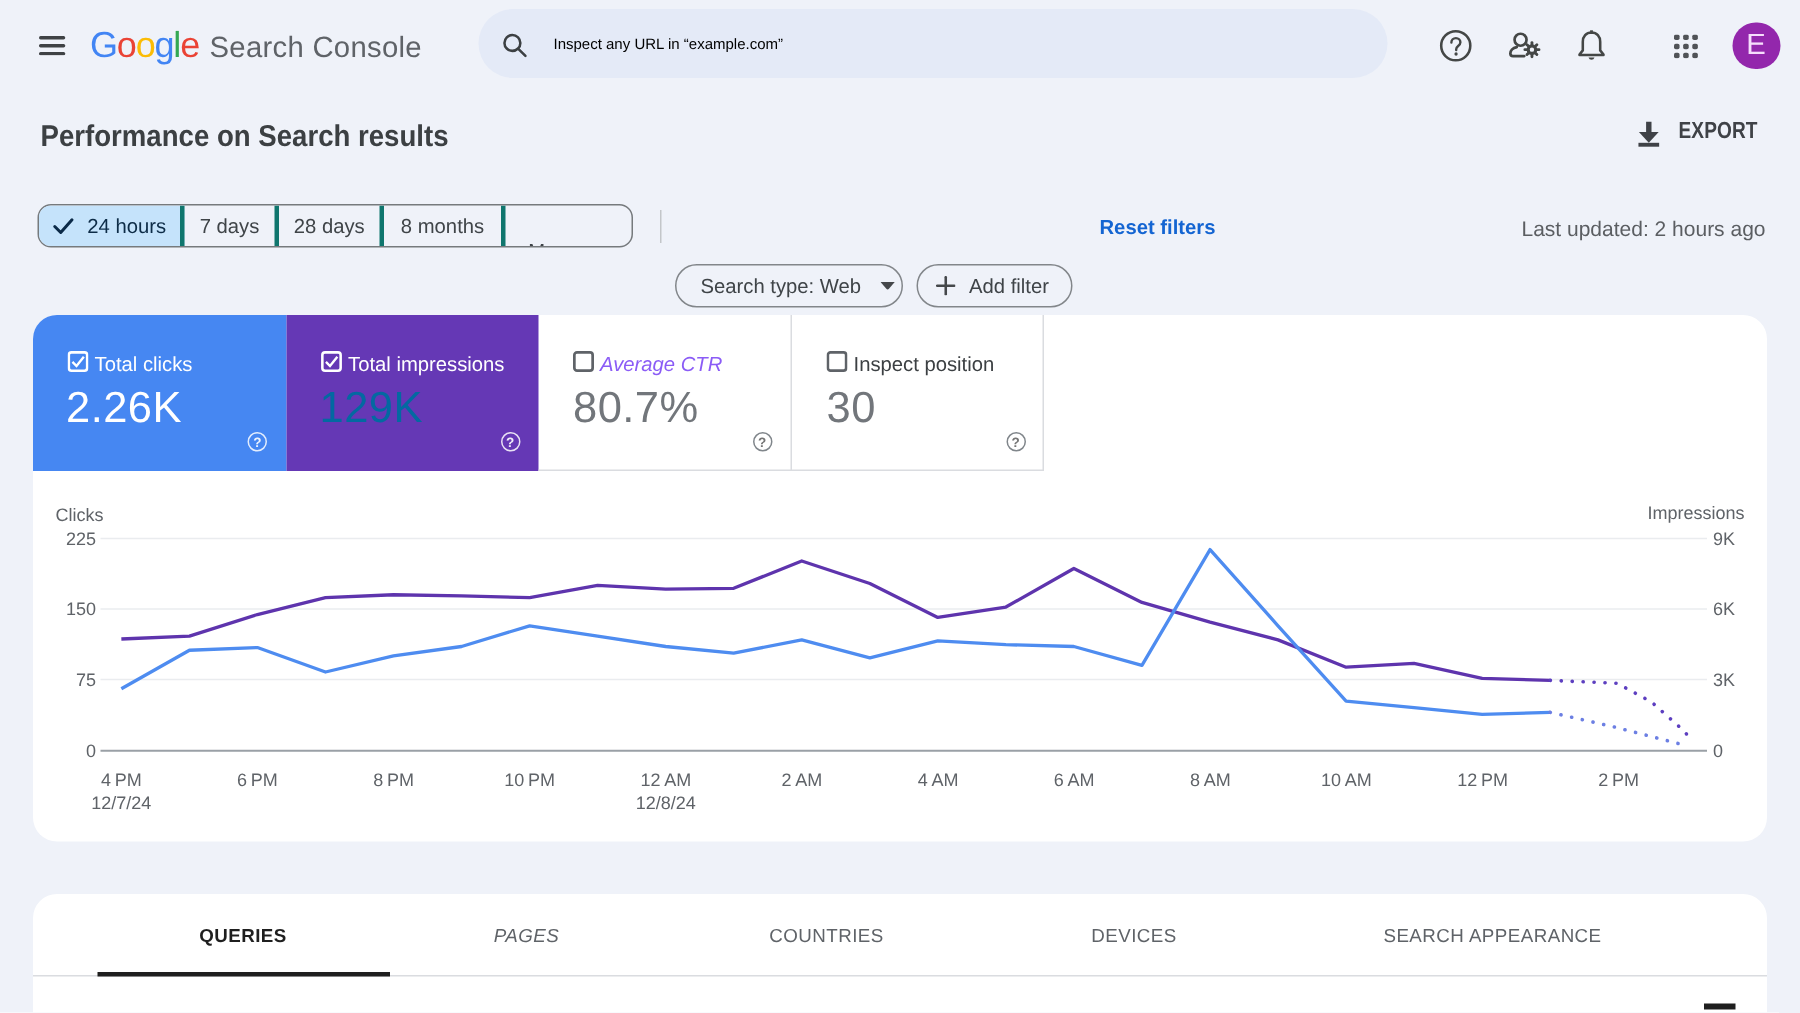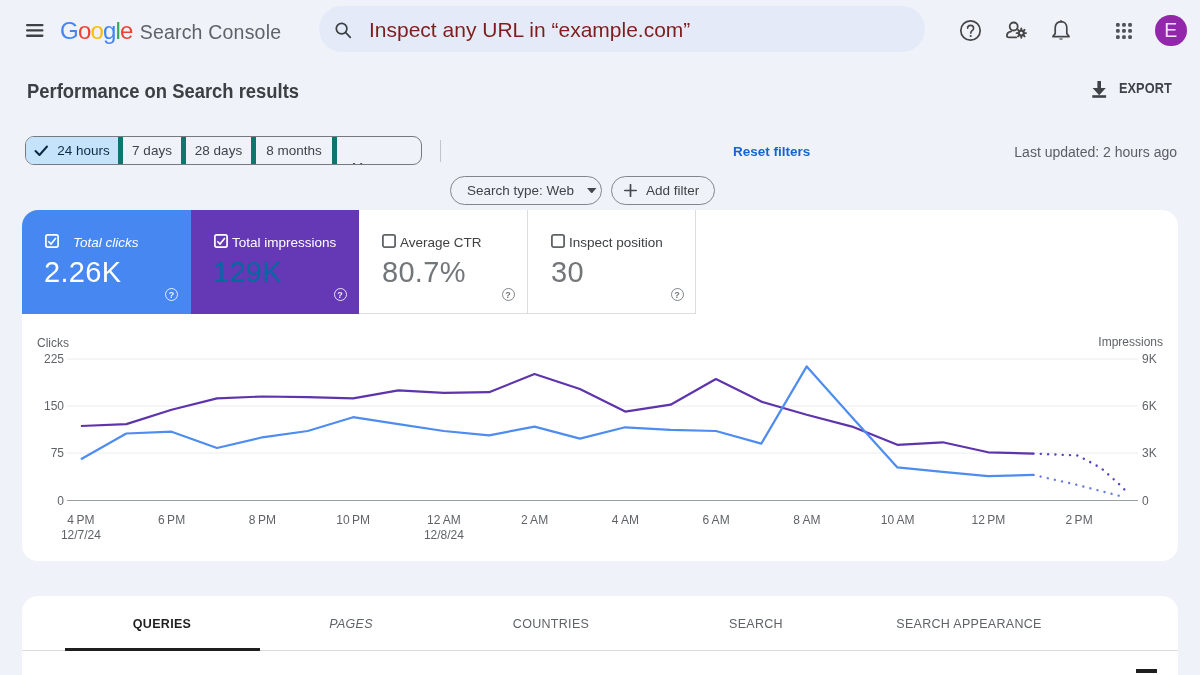--- a/index.html
+++ b/index.html
@@ -5,33 +5,33 @@
   * { margin:0; padding:0; box-sizing:border-box; }
   html,body { width:1200px; height:675px; overflow:hidden; }
   body { background:#eff2f9; font-family:"Liberation Sans", sans-serif; position:relative; }
   .abs { position:absolute; }
   svg { display:block; }
 
   
   .logo { left:60px; top:17px; font-size:24px; letter-spacing:-0.8px; }
   .logo .sc { color:#5f6368; font-size:19.5px; letter-spacing:0.2px; margin-left:7px; }
   .searchpill { left:319px; top:6px; width:606px; height:46px; border-radius:23px; background:#e4eaf7; }
-  .searchtxt { left:369px; top:22px; font-size:21px; color:#7f1d1d; transform:translateY(-50%); top:30px; }
+  .searchtxt { left:369px; top:22px; font-size:10px; color:#000000; transform:translateY(-50%); top:30px; }
   .avatar { left:1155px; top:14.5px; width:31.5px; height:31.5px; border-radius:50%; background:#9327ac;
             color:#f6ddfc; font-size:19.5px; text-align:center; line-height:31.5px; }
 
   
   .title { left:27px; top:80px; font-size:20px; font-weight:700; color:#3c4043; transform:scaleX(0.92); transform-origin:left top; }
   .export { left:1119px; top:79px; font-size:15.5px; font-weight:700; letter-spacing:0.1px; color:#3f4247; transform:scaleX(0.82); transform-origin:left top; }
 
   
   .chipgroup { left:25px; top:136px; height:29px; border:1px solid #767a7d; border-radius:9px;
                display:flex; align-items:stretch; overflow:hidden; }
   .seg { display:flex; align-items:center; justify-content:center; font-size:13.5px; color:#3f4448;
-         border-right:5px solid #0f766e; }
+         border-right:3px solid #0f766e; }
   .seg:last-child { border-right:none; }
   .seg.sel { background:#c5e3fb; color:#0d2c47; }
   .vdiv { left:440px; top:140px; width:1px; height:22px; background:#c3c6c9; }
   .pill { top:136px; height:29px; border:1px solid #82868a; border-radius:15px; display:flex;
           align-items:center; font-size:13.5px; color:#3f4448; background:transparent; white-space:nowrap;margin-top:40px; }
   .reset { left:733px; top:144px; font-size:13.5px; font-weight:700; color:#1465d2; }
   .lastupd { right:23px; top:144px; font-size:14px; color:#5b5e62; }
 
   
   .card1 { left:22px; top:210px; width:1156px; height:351px; background:#fff; border-radius:16px; }
@@ -164,36 +164,36 @@
 
 <div class="abs tile" style="left:22px; top:210px; width:168.5px; background:#4687f2; border-radius:16px 0 0 0;"></div>
 <div class="abs tile" style="left:190.5px; top:210px; width:168.5px; background:#6538b5;"></div>
 <div class="abs" style="left:359px; top:210px; width:168.5px; height:104px; border-right:1px solid #dadce0; border-bottom:1px solid #dadce0;"></div>
 <div class="abs" style="left:527.5px; top:210px; width:168.5px; height:104px; border-right:1px solid #dadce0; border-bottom:1px solid #dadce0;"></div>
 
 <svg class="abs" style="left:45px; top:234px;" width="14" height="14" viewBox="0 0 14 14">
   <rect x="0.9" y="0.9" width="12.2" height="12.2" rx="1.8" fill="none" stroke="#fff" stroke-width="1.7"></rect>
   <polyline points="3.3,7.3 6.0,10.0 10.9,3.9" fill="none" stroke="#fff" stroke-width="1.6"></polyline>
 </svg>
-<div class="abs tlabel" style="left:73px; top:234.5px; color:#fff;font-style:italic;">Total clicks</div>
+<div class="abs tlabel" style="left:63px; top:234.5px; color:#fff;">Total clicks</div>
 <div class="abs tnum" style="left:44px; top:258px; color:#fff;">2.26K</div>
 <div class="abs qmark" style="left:165px; top:287.5px; border:1.4px solid rgba(255,255,255,.85); color:rgba(255,255,255,.9);">?</div>
 
 <svg class="abs" style="left:213.5px; top:234px;" width="14" height="14" viewBox="0 0 14 14">
   <rect x="0.9" y="0.9" width="12.2" height="12.2" rx="1.8" fill="none" stroke="#fff" stroke-width="1.7"></rect>
   <polyline points="3.3,7.3 6.0,10.0 10.9,3.9" fill="none" stroke="#fff" stroke-width="1.6"></polyline>
 </svg>
 <div class="abs tlabel" style="left:232px; top:234.5px; color:#fff;">Total impressions</div>
 <div class="abs tnum" style="left:213px; top:258px; color:#0369a1;">129K</div>
 <div class="abs qmark" style="left:333.5px; top:287.5px; border:1.4px solid rgba(255,255,255,.85); color:rgba(255,255,255,.9);">?</div>
 
 <svg class="abs" style="left:382px; top:234px;" width="14" height="14" viewBox="0 0 14 14">
   <rect x="0.9" y="0.9" width="12.2" height="12.2" rx="1.8" fill="none" stroke="#5f6368" stroke-width="1.8"></rect>
 </svg>
-<div class="abs tlabel" style="left:400px; top:234.5px; color:#404040;">Average CTR</div>
+<div class="abs tlabel" style="left:400px; top:234.5px; color:#8b5cf6;font-style:italic;">Average CTR</div>
 <div class="abs tnum" style="left:382px; top:258px; color:#72767b;">80.7%</div>
 <div class="abs qmark" style="left:501.5px; top:287.5px; border:1.4px solid #80868b; color:#757575;">?</div>
 
 <svg class="abs" style="left:551px; top:234px;" width="14" height="14" viewBox="0 0 14 14">
   <rect x="0.9" y="0.9" width="12.2" height="12.2" rx="1.8" fill="none" stroke="#5f6368" stroke-width="1.8"></rect>
 </svg>
 <div class="abs tlabel" style="left:569px; top:234.5px; color:#3c4043;">Inspect position</div>
 <div class="abs tnum" style="left:551px; top:258px; color:#72767b;">30</div>
 <div class="abs qmark" style="left:670.5px; top:287.5px; border:1.4px solid #80868b; color:#757575;">?</div>
 
@@ -234,16 +234,16 @@
   <polyline fill="none" stroke="#4e8cf0" stroke-width="2.2" stroke-linejoin="round" points="80.9,459.2 126.3,433.5 171.6,431.7 217.0,448.0 262.3,437.3 307.7,431.0 353.1,417.2 398.4,424.1 443.8,431.0 489.1,435.4 534.5,426.6 579.9,438.6 625.2,427.3 670.6,429.8 715.9,431.0 761.3,443.6 806.7,366.4 852.0,417.2 897.4,467.4 942.7,471.8 988.1,476.2 1033.5,474.9"></polyline>
   <polyline fill="none" stroke="#5d3fc0" stroke-width="2.4" stroke-dasharray="0.1 7.2" stroke-linecap="round" points="1033.5,453.6 1078,455.5 1101,468 1119,484 1126.5,491.5"></polyline>
   <polyline fill="none" stroke="#6c7fe3" stroke-width="2.4" stroke-dasharray="0.1 7.2" stroke-linecap="round" points="1033.5,474.9 1076,484.6 1119,495.7"></polyline>
 </svg>
 
 <div class="abs card2"></div>
 <div class="abs" style="left:22px; top:650px; width:1156px; height:1px; background:#dadce0;"></div>
 <div class="abs tab on" style="left:162px;">QUERIES</div>
 <div class="abs tab" style="left:351px;font-style:italic;">PAGES</div>
 <div class="abs tab" style="left:551px;">COUNTRIES</div>
-<div class="abs tab" style="left:756px;">SEARCH</div>
-<div class="abs tab" style="left:969px;text-align:center;">SEARCH APPEARANCE</div>
+<div class="abs tab" style="left:756px;">DEVICES</div>
+<div class="abs tab" style="left:995px;text-align:center;">SEARCH APPEARANCE</div>
 <div class="abs" style="left:65px; top:648px; width:195px; height:3px; background:#1f1f1f;"></div>
 <div class="abs" style="left:1136px; top:669px; width:20.5px; height:4px; background:#1f1f1f;"></div>
 
 </body></html>

